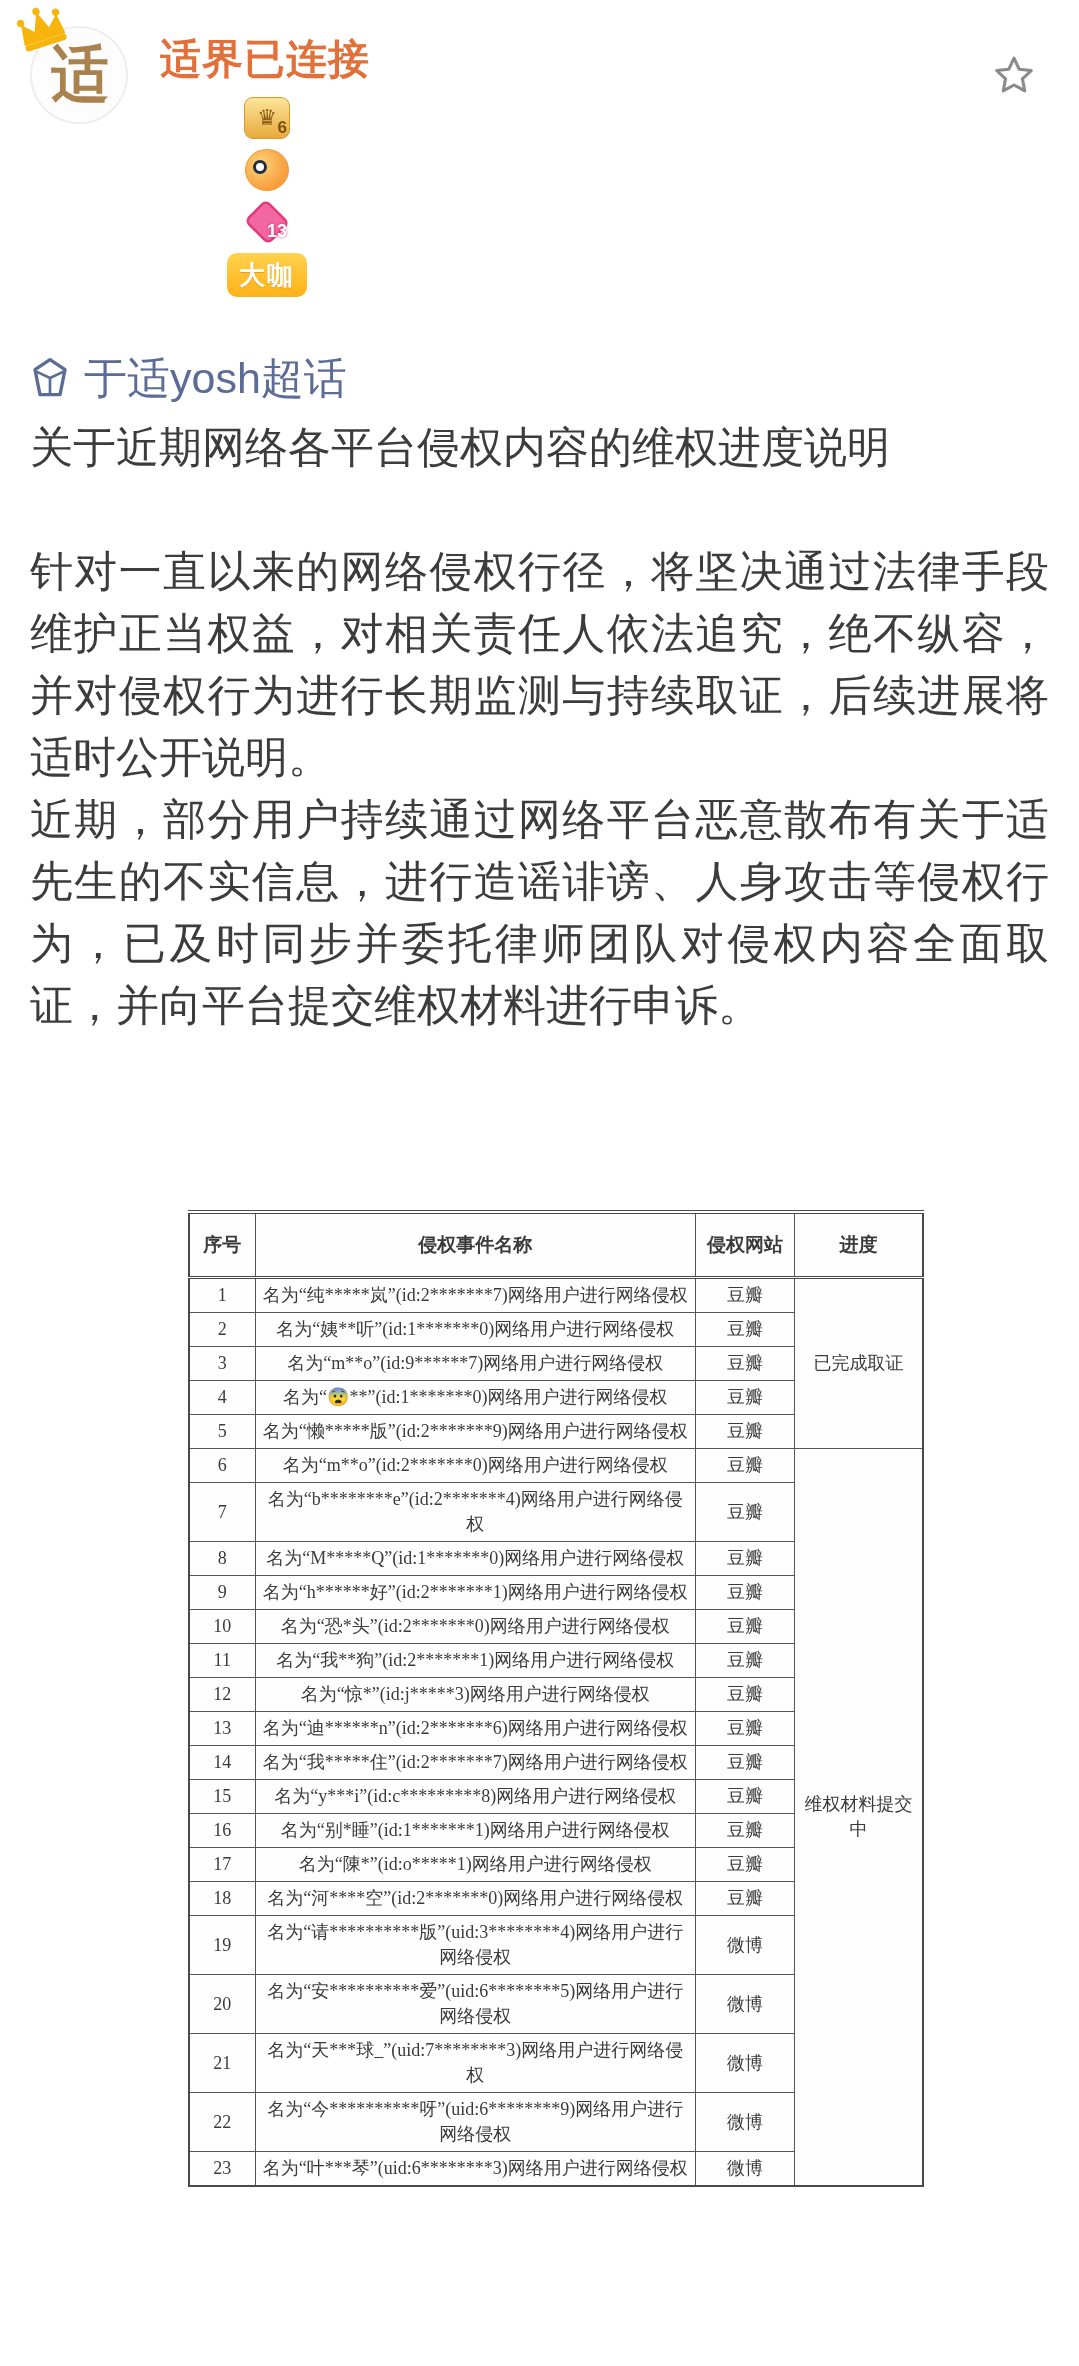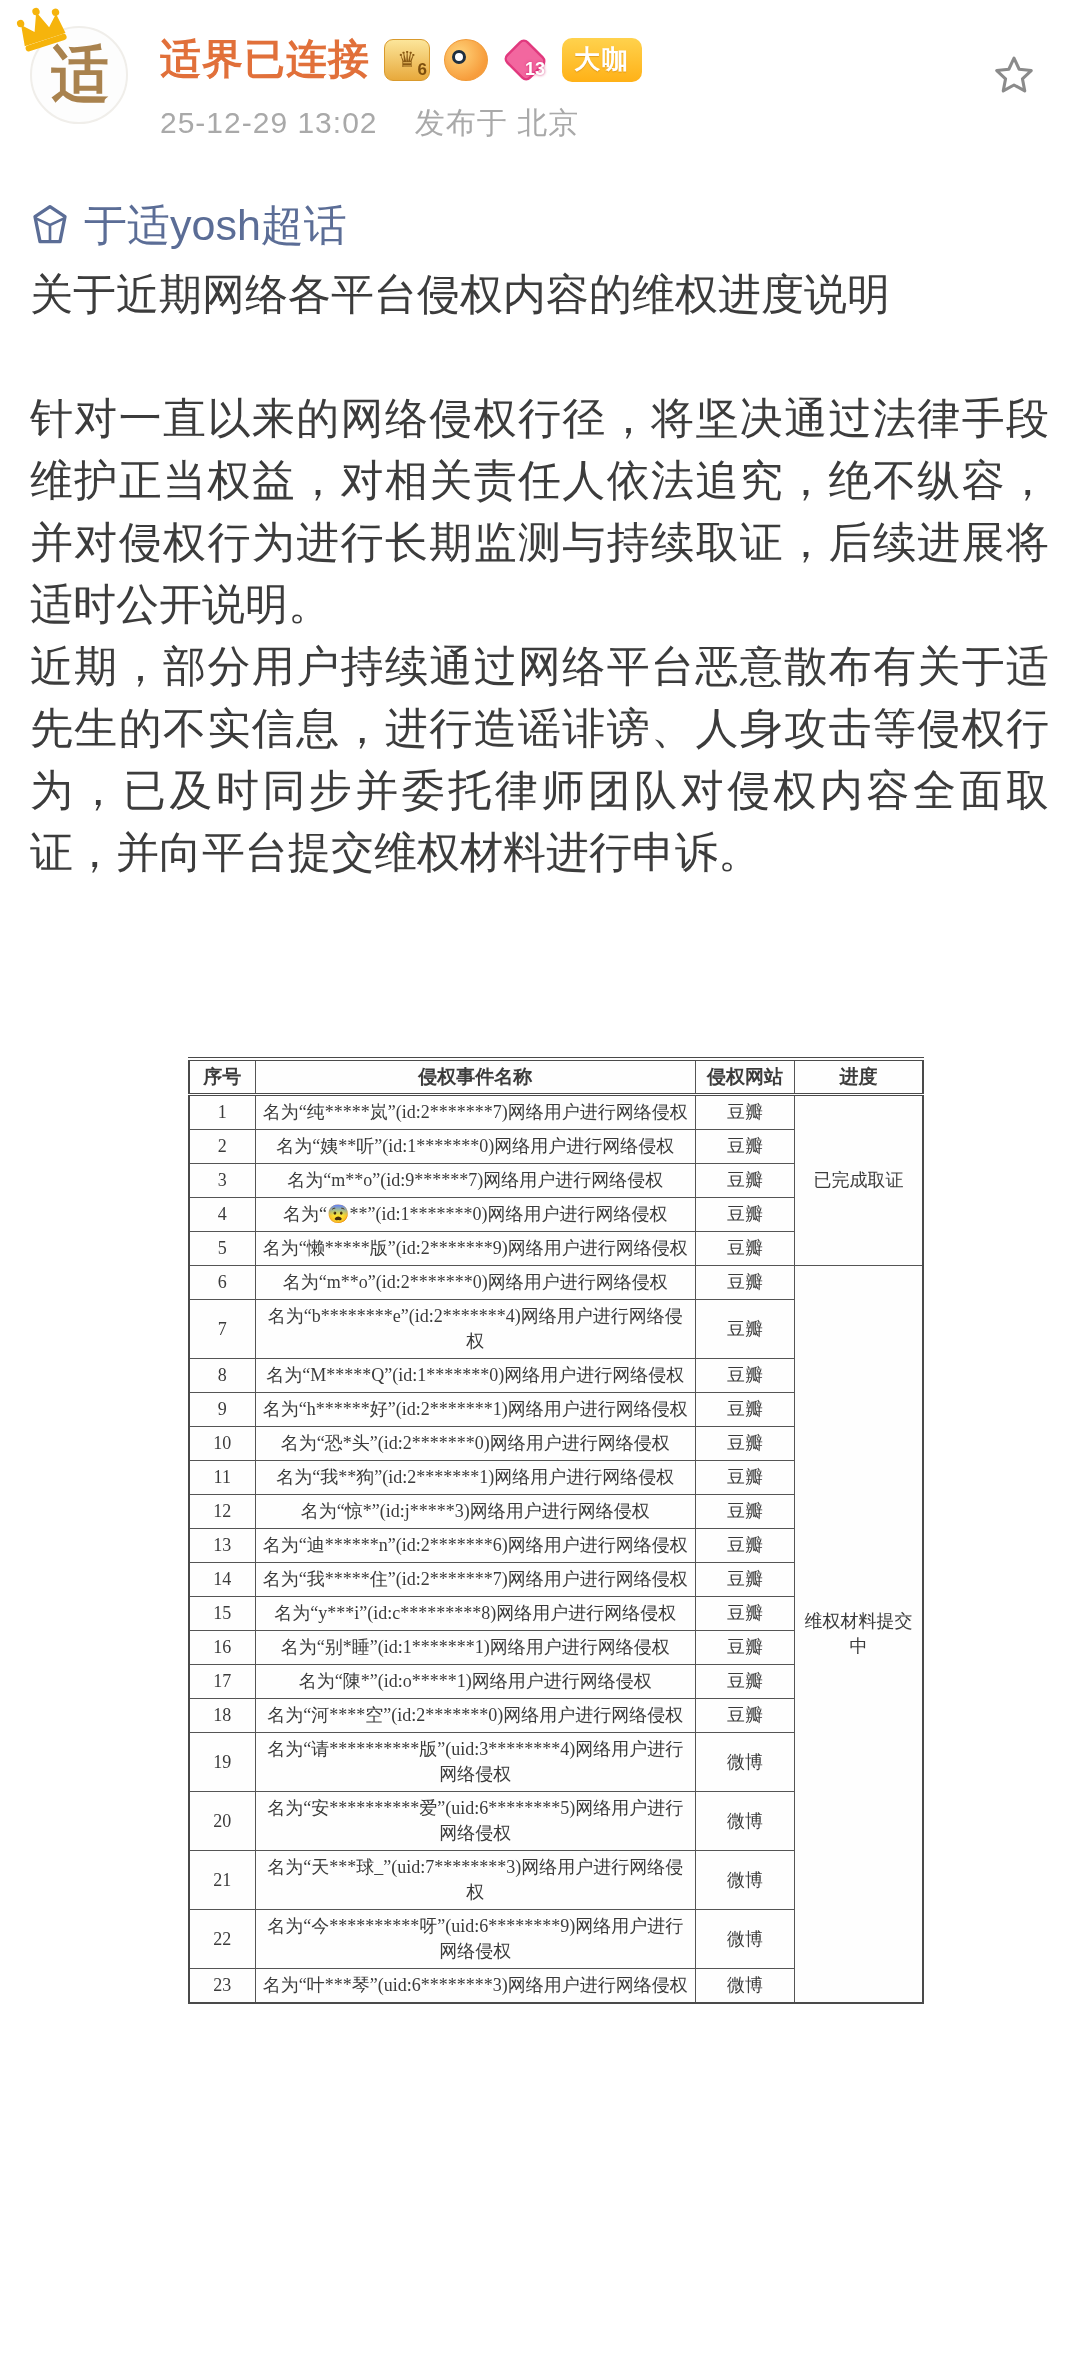--- a/index.html
+++ b/index.html
@@ -15,21 +15,21 @@
   .avatar {
     width:98px; height:98px; border-radius:50%; border:2px solid #f0eeea;
     background:#fdfdfd; display:flex; align-items:center; justify-content:center;
   }
   .avatar-glyph {
     font-family:"Liberation Serif", serif; font-size:58px; font-weight:bold;
     color:#a9824e; transform:scaleY(1.05); letter-spacing:-2px;
   }
   .crown { position:absolute; top:-20px; left:-14px; transform:rotate(-18deg); }
   .header-main { margin-left:32px; padding-top:6px; }
-  .name-row { display:flex; align-items:center; gap:10px; }
+  .name-row { display:flex; align-items:center; gap:10px;flex-direction:column; }
   .username { color:#e1703a; font-size:41px; font-weight:600; letter-spacing:1px; }
   .badge { display:inline-flex; align-items:center; justify-content:center; margin-left:4px; }
   .badge-crown {
     width:46px; height:42px; border-radius:9px; position:relative;
     background:linear-gradient(180deg,#fce59a,#e8a93c); border:1px solid #d99a2d;
     color:#8a5a14; font-size:22px;
   }
   .badge-crown .lvl {
     position:absolute; right:2px; bottom:0px; font-size:17px; font-weight:bold; color:#7c4f0e;
   }
@@ -69,21 +69,21 @@
   .spacer { height:62px; }
   .para { text-align:justify; }
   
   .table-wrap { margin:112px 0 0 188px; width:736px; background:#fefefe; }
   table.infring {
     width:100%; border-collapse:collapse; table-layout:fixed;
     font-family:"Liberation Serif", serif; color:#3b3b3b;
     border:2px solid #4a4a4a; border-top:4px double #4a4a4a;
   }
   table.infring th {
-    font-size:19px; font-weight:bold; padding:3px 4px;
+    font-size:19px; font-weight:bold; padding:18px 4px;
     border:1px solid #555; border-bottom:3px double #4a4a4a; text-align:center;
   }
   table.infring td {
     font-size:18px; padding:4px 6px; border:1px solid #555;
     text-align:center; line-height:25px; vertical-align:middle;
     word-break:break-all;
   }
   col.c-no { width:9%; } col.c-name { width:60%; } col.c-site { width:13.5%; } col.c-prog { width:17.5%; }
   td.progress-cell { font-size:18px; line-height:26px; }
 </style>
@@ -113,25 +113,20 @@
         <span class="username">适界已连接</span>
         <span class="badge badge-crown">♛<span class="lvl">6</span></span>
         <span class="badge badge-fish">
             <span class="eye"></span>
           </span>
         <span class="badge badge-gem">
             <span class="gem-shape"></span>
             <span class="lvl">13</span>
           </span>
         <span class="badge badge-daka">大咖</span>
-      </div>
-      <div class="meta">
-        <span>25-12-29 13:02</span>
-        <span>&nbsp;&nbsp;</span>
-        <span>发布于 北京</span>
       </div>
     </div>
 
     <span class="star-btn">
       <svg width="46" height="46" viewBox="0 0 24 24">
         <path d="M12 3.2 L14.7 9 L21 9.7 L16.4 14 L17.6 20.3 L12 17.2 L6.4 20.3 L7.6 14 L3 9.7 L9.3 9 Z" fill="none" stroke="#8b8b8b" stroke-width="1.6" stroke-linejoin="round"></path>
       </svg>
     </span>
   </div>
 

